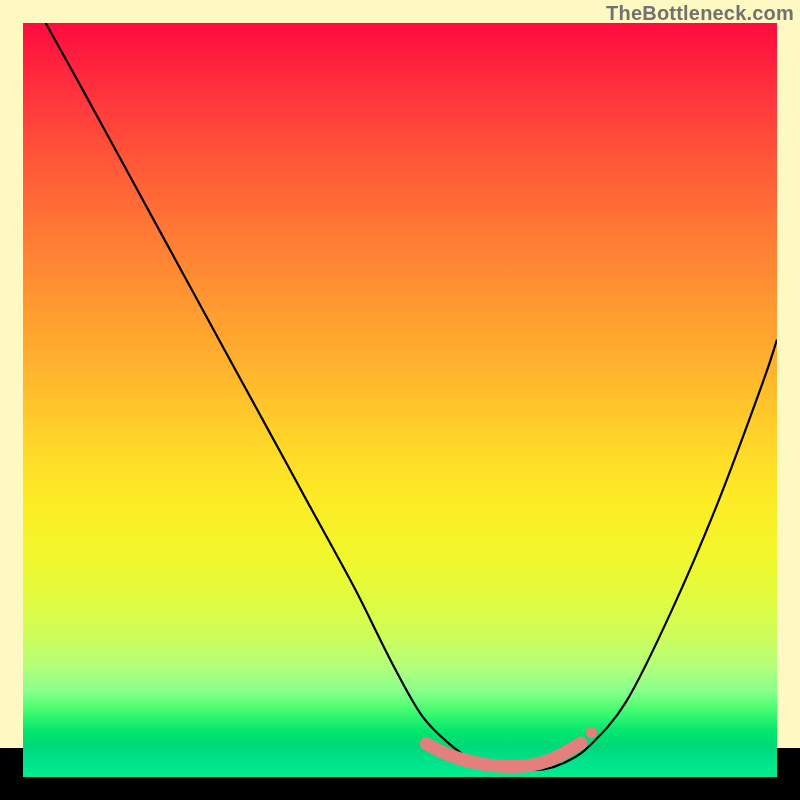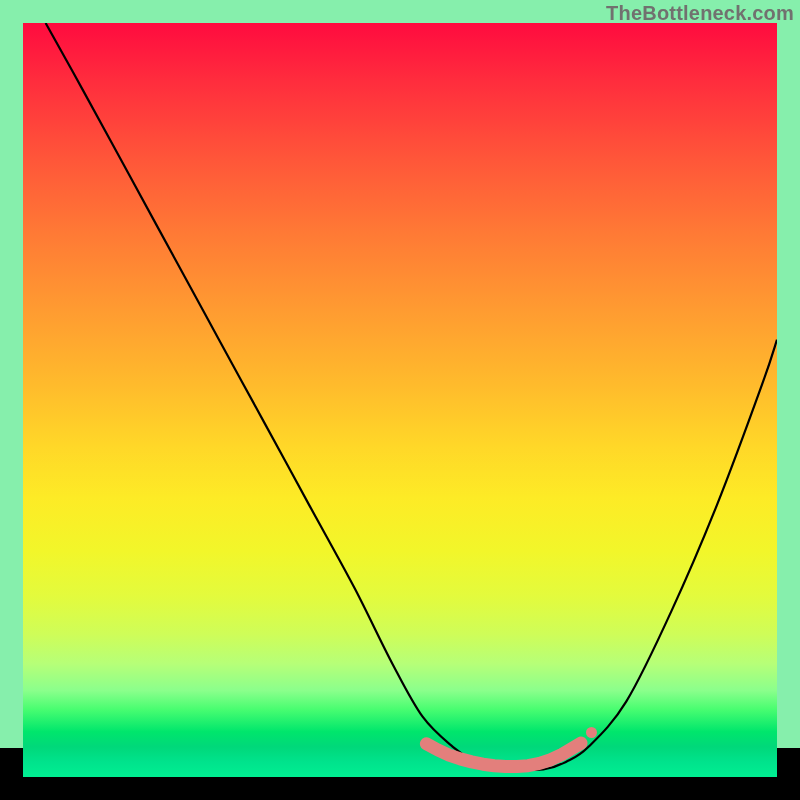--- a/index.html
+++ b/index.html
@@ -9,21 +9,21 @@
     height: 800px;
     background: #000;
     overflow: hidden;
   }
   .frame {
     position: absolute;
     left: 0;
     top: 0;
     width: 800px;
     height: 748px;
-    background: #86efac;
+    background: #fef9c3;
   }
   .plot {
     position: absolute;
     left: 23px;
     top: 23px;
     width: 754px;
     height: 754px;
     
     background: linear-gradient(to bottom,
       #ff0b3f 0%,

